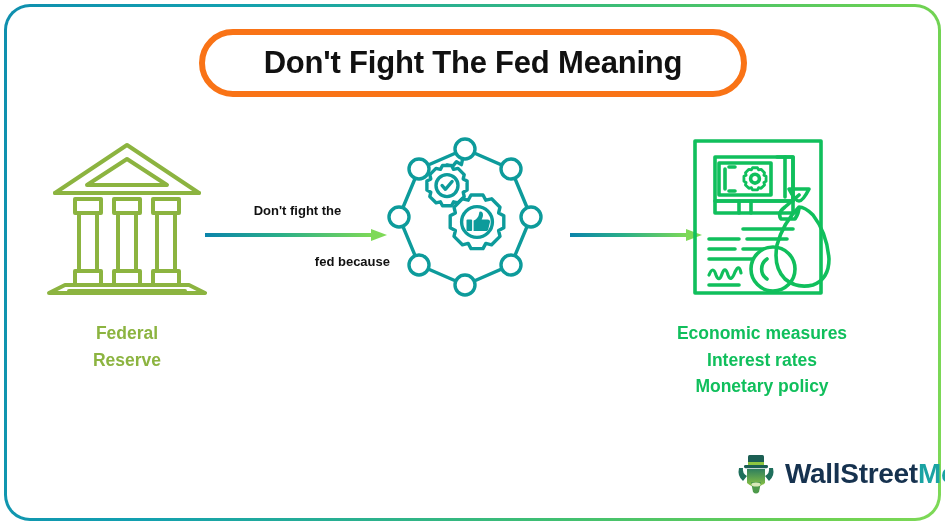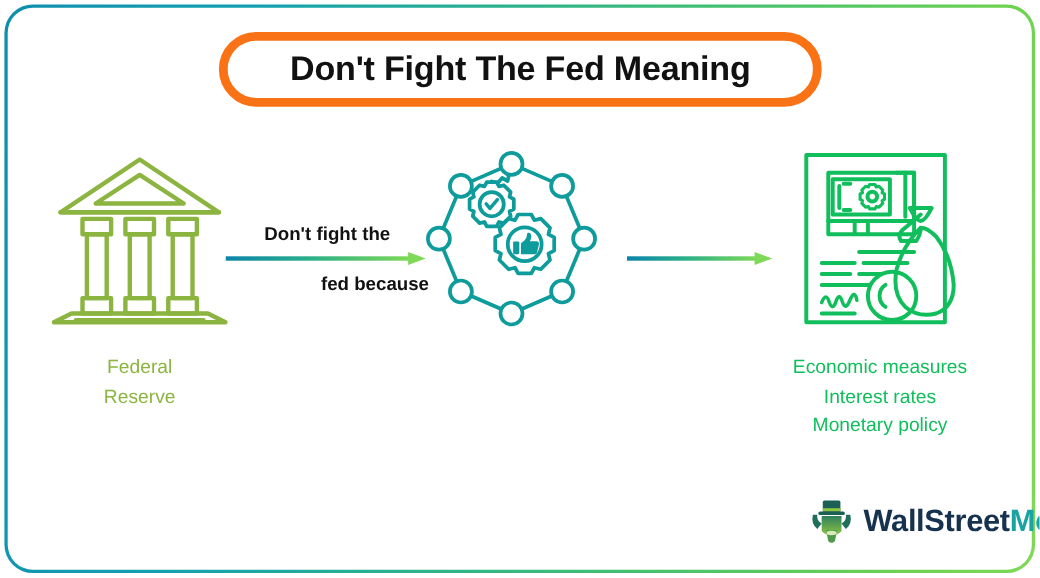--- a/index.html
+++ b/index.html
@@ -42,21 +42,21 @@
   }
 
   
   .title-pill {
     position: absolute;
     left: 199px;
     top: 29px;
     width: 548px;
     height: 68px;
     box-sizing: border-box;
-    border: 8px solid #f97316;
+    border: 6px solid #f97316;
     border-radius: 40px;
     background: #ffffff;
     display: flex;
     align-items: center;
     justify-content: center;
   }
   .title-text {
     font-size: 31px;
     font-weight: bold;
     color: #111111;
@@ -72,46 +72,46 @@
   }
   .stage .art {
     height: 170px;
     display: flex;
     align-items: center;
     justify-content: center;
   }
   .stage .caption {
     margin-top: 18px;
     font-size: 17.5px;
-    font-weight: normal;
+    font-weight: bold;
     line-height: 1.52;
   }
 
   #stage-federal-reserve { left: 26px; width: 202px; }
   #stage-controls        { left: 340px; width: 250px; }
-  #stage-measures        { left: 670px; width: 260px; }
+  #stage-measures        { left: 632px; width: 260px; }
 
   .cap-olive { color: #8cb440; }
   .cap-teal  { color: #12a7a2; }
   .cap-green { color: #10bf5c; }
 
   
   .connector {
     position: absolute;
     height: 60px;
   }
   #connector-one { left: 205px; top: 205px; width: 185px; }
   #connector-two { left: 570px; top: 205px; width: 135px; }
 
   .arrow-label {
     position: absolute;
     left: 0;
     width: 100%;
     text-align: center;
-    font-size: 17px;
+    font-size: 13px;
     font-weight: bold;
     color: #111111;
     white-space: nowrap;
   }
   .arrow-label.above { top: -2px; }
   .arrow-label.below { bottom: -4px; text-align: right; }
 
   .arrow-svg {
     position: absolute;
     left: 0;

